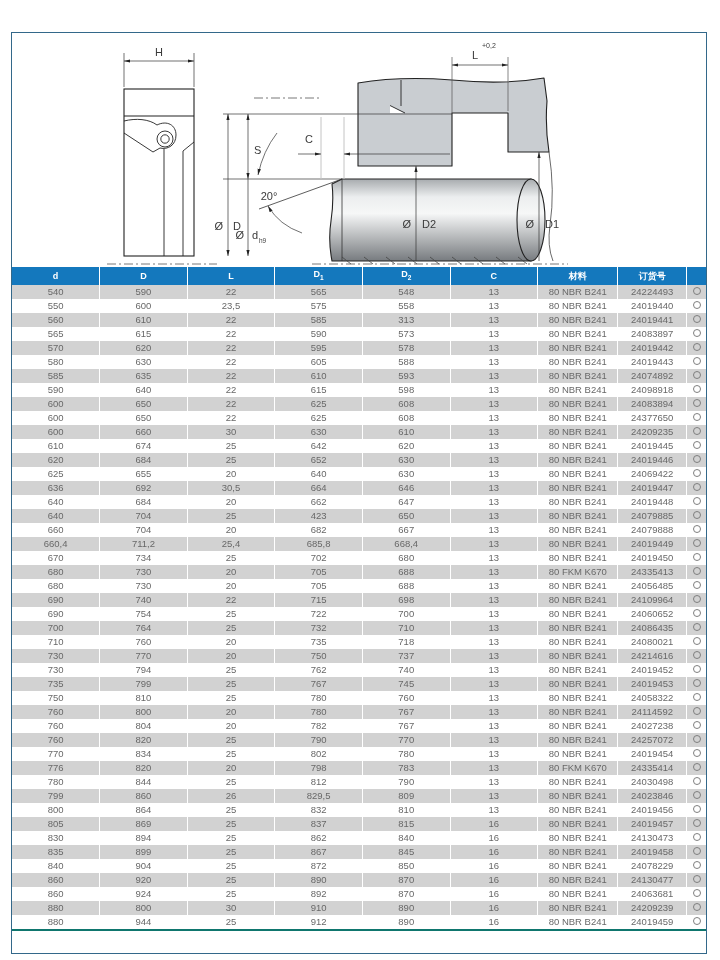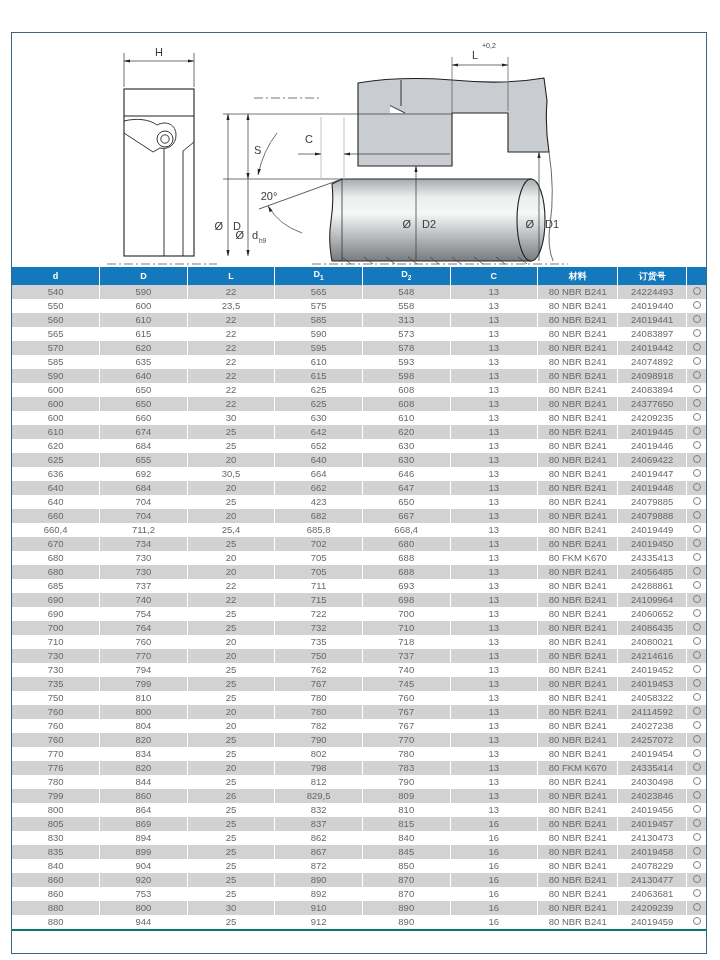--- a/index.html
+++ b/index.html
@@ -223,20 +223,31 @@
           <td>620</td>
           <td>22</td>
           <td>595</td>
           <td>578</td>
           <td>13</td>
           <td>80 NBR B241</td>
           <td>24019442</td>
           <td><span class="ring"></span></td>
         </tr>
         <tr>
+          <td>580</td>
+          <td>630</td>
+          <td>22</td>
+          <td>605</td>
+          <td>588</td>
+          <td>13</td>
+          <td>80 NBR B241</td>
+          <td>24019443</td>
+          <td><span class="ring"></span></td>
+        </tr>
+        <tr>
           <td>585</td>
           <td>635</td>
           <td>22</td>
           <td>610</td>
           <td>593</td>
           <td>13</td>
           <td>80 NBR B241</td>
           <td>24074892</td>
           <td><span class="ring"></span></td>
         </tr>
@@ -399,31 +410,20 @@
           <td>730</td>
           <td>20</td>
           <td>705</td>
           <td>688</td>
           <td>13</td>
           <td>80 NBR B241</td>
           <td>24056485</td>
           <td><span class="ring"></span></td>
         </tr>
         <tr>
-          <td>685</td>
-          <td>737</td>
-          <td>22</td>
-          <td>711</td>
-          <td>693</td>
-          <td>13</td>
-          <td>80 NBR B241</td>
-          <td>24288861</td>
-          <td><span class="ring"></span></td>
-        </tr>
-        <tr>
           <td>690</td>
           <td>740</td>
           <td>22</td>
           <td>715</td>
           <td>698</td>
           <td>13</td>
           <td>80 NBR B241</td>
           <td>24109964</td>
           <td><span class="ring"></span></td>
         </tr>
@@ -642,21 +642,21 @@
           <td>25</td>
           <td>890</td>
           <td>870</td>
           <td>16</td>
           <td>80 NBR B241</td>
           <td>24130477</td>
           <td><span class="ring"></span></td>
         </tr>
         <tr>
           <td>860</td>
-          <td>753</td>
+          <td>924</td>
           <td>25</td>
           <td>892</td>
           <td>870</td>
           <td>16</td>
           <td>80 NBR B241</td>
           <td>24063681</td>
           <td><span class="ring"></span></td>
         </tr>
         <tr>
           <td>880</td>

